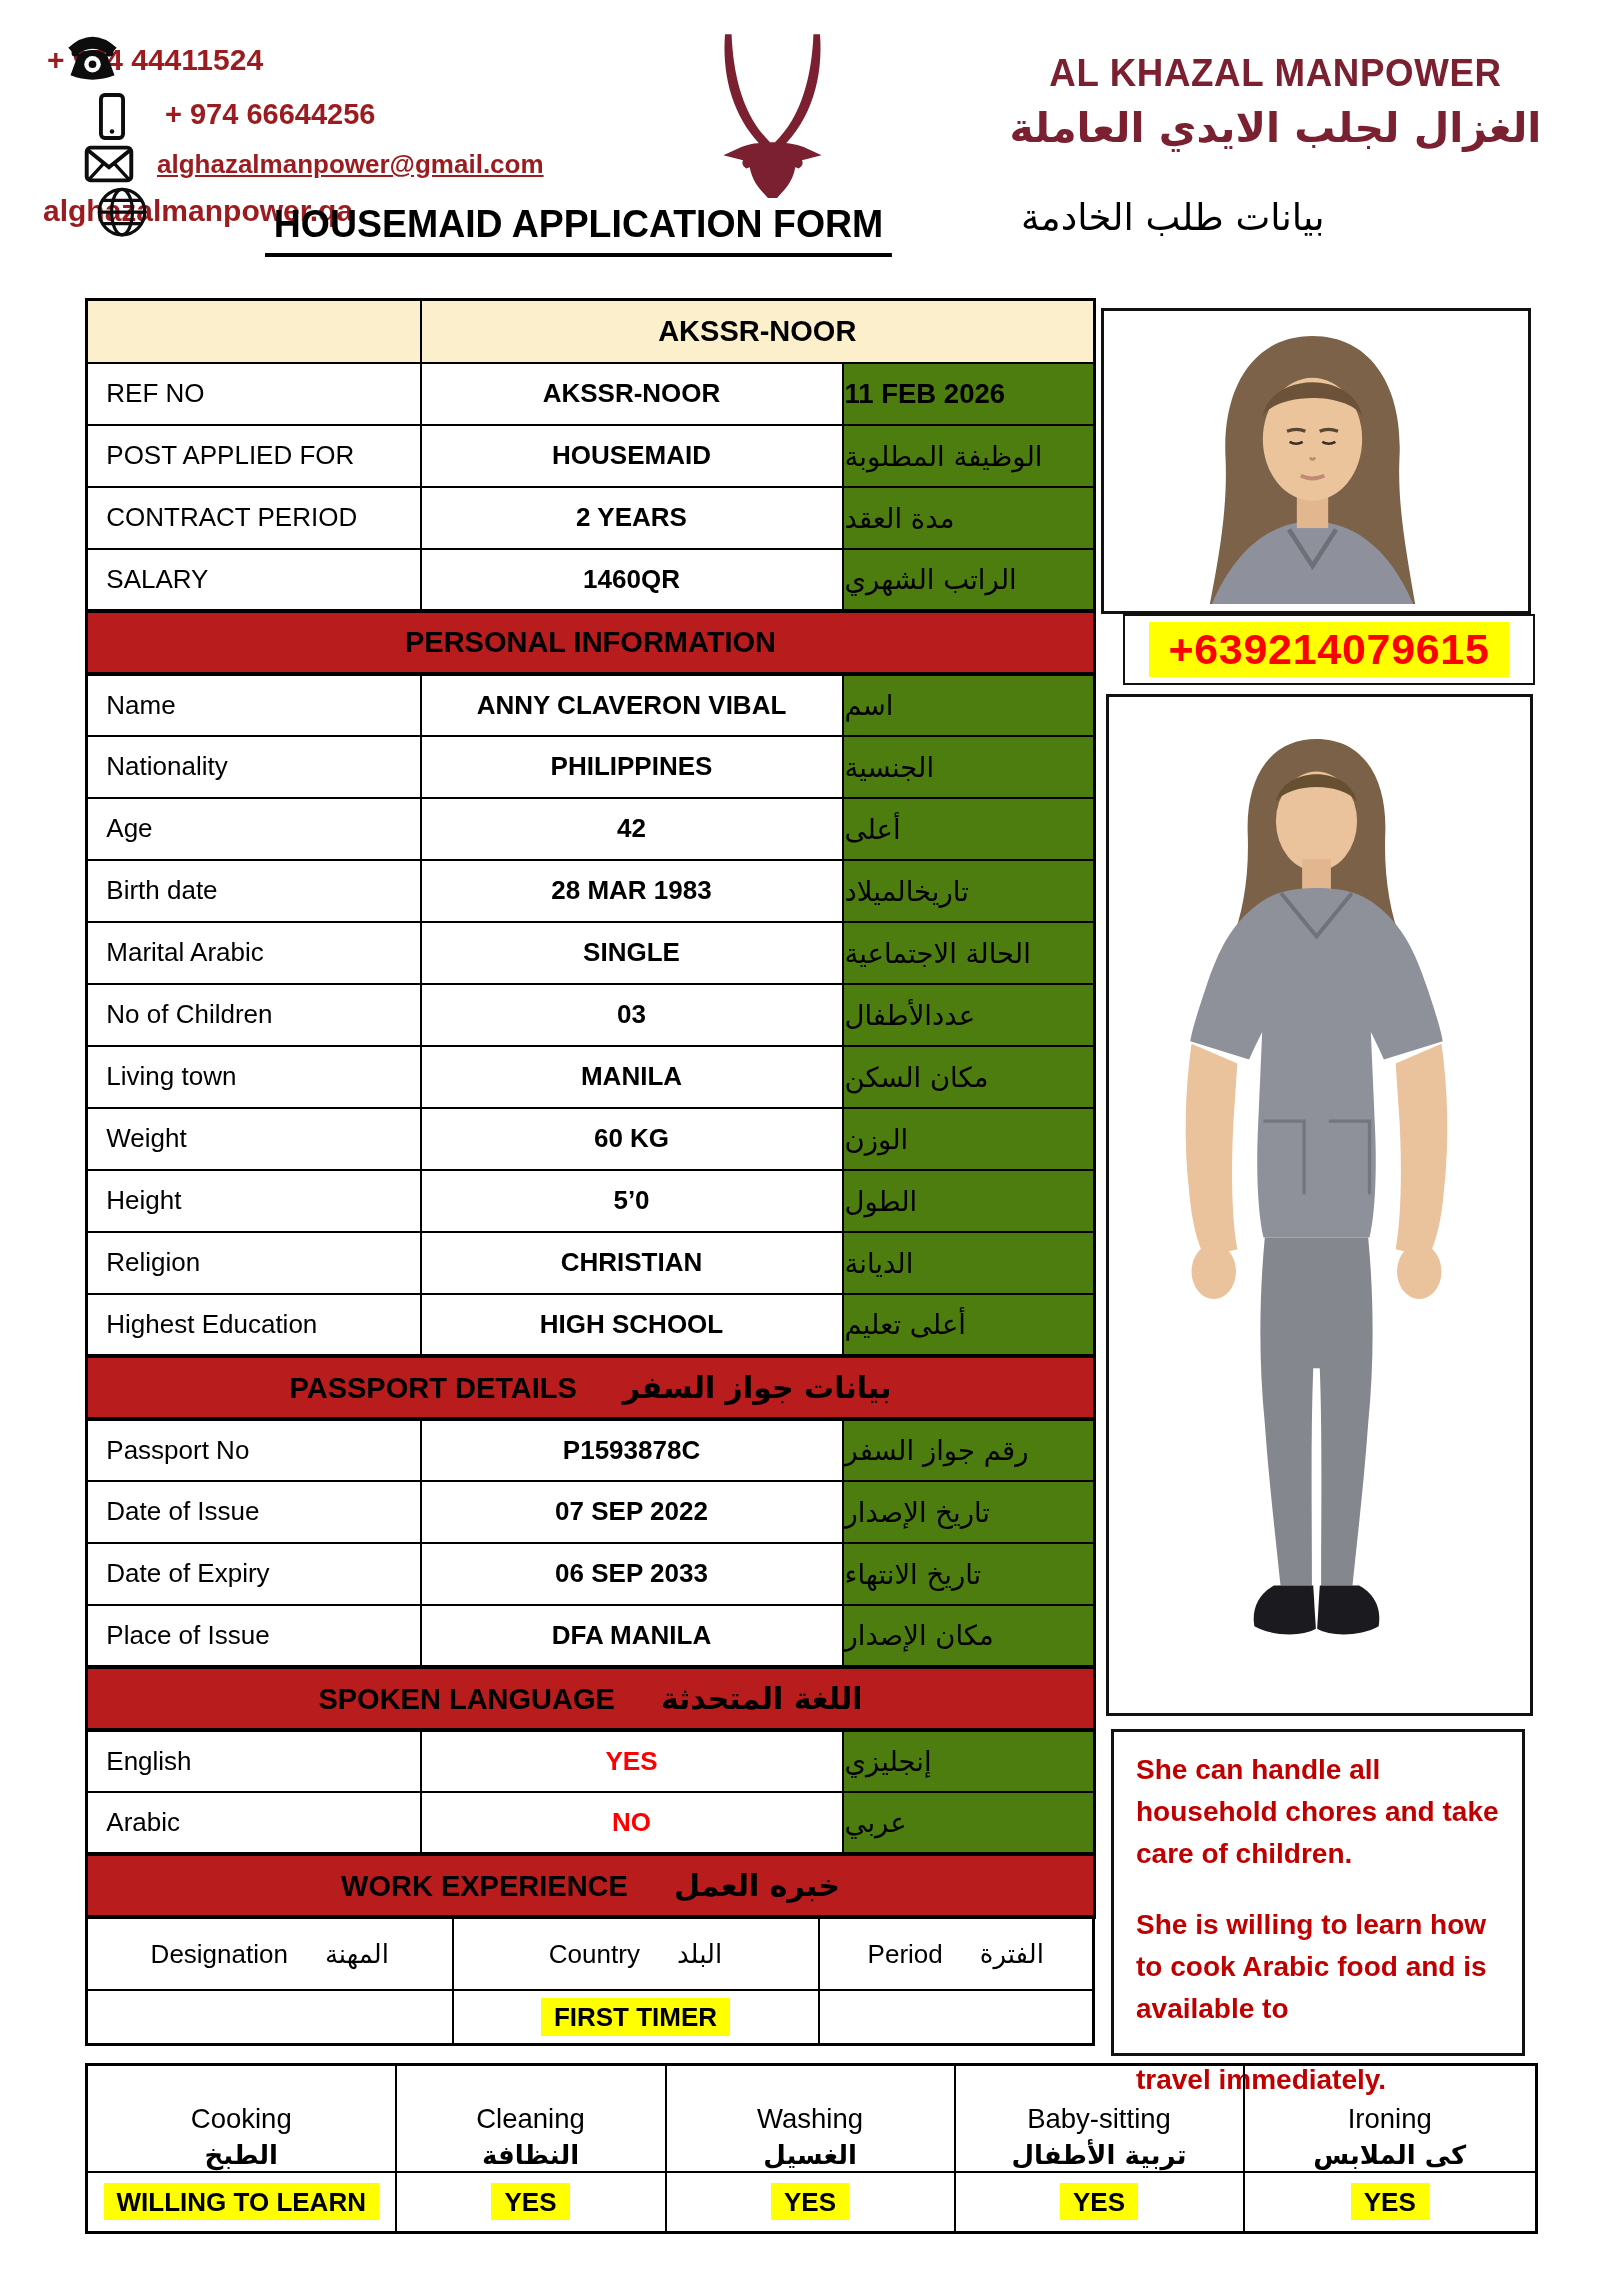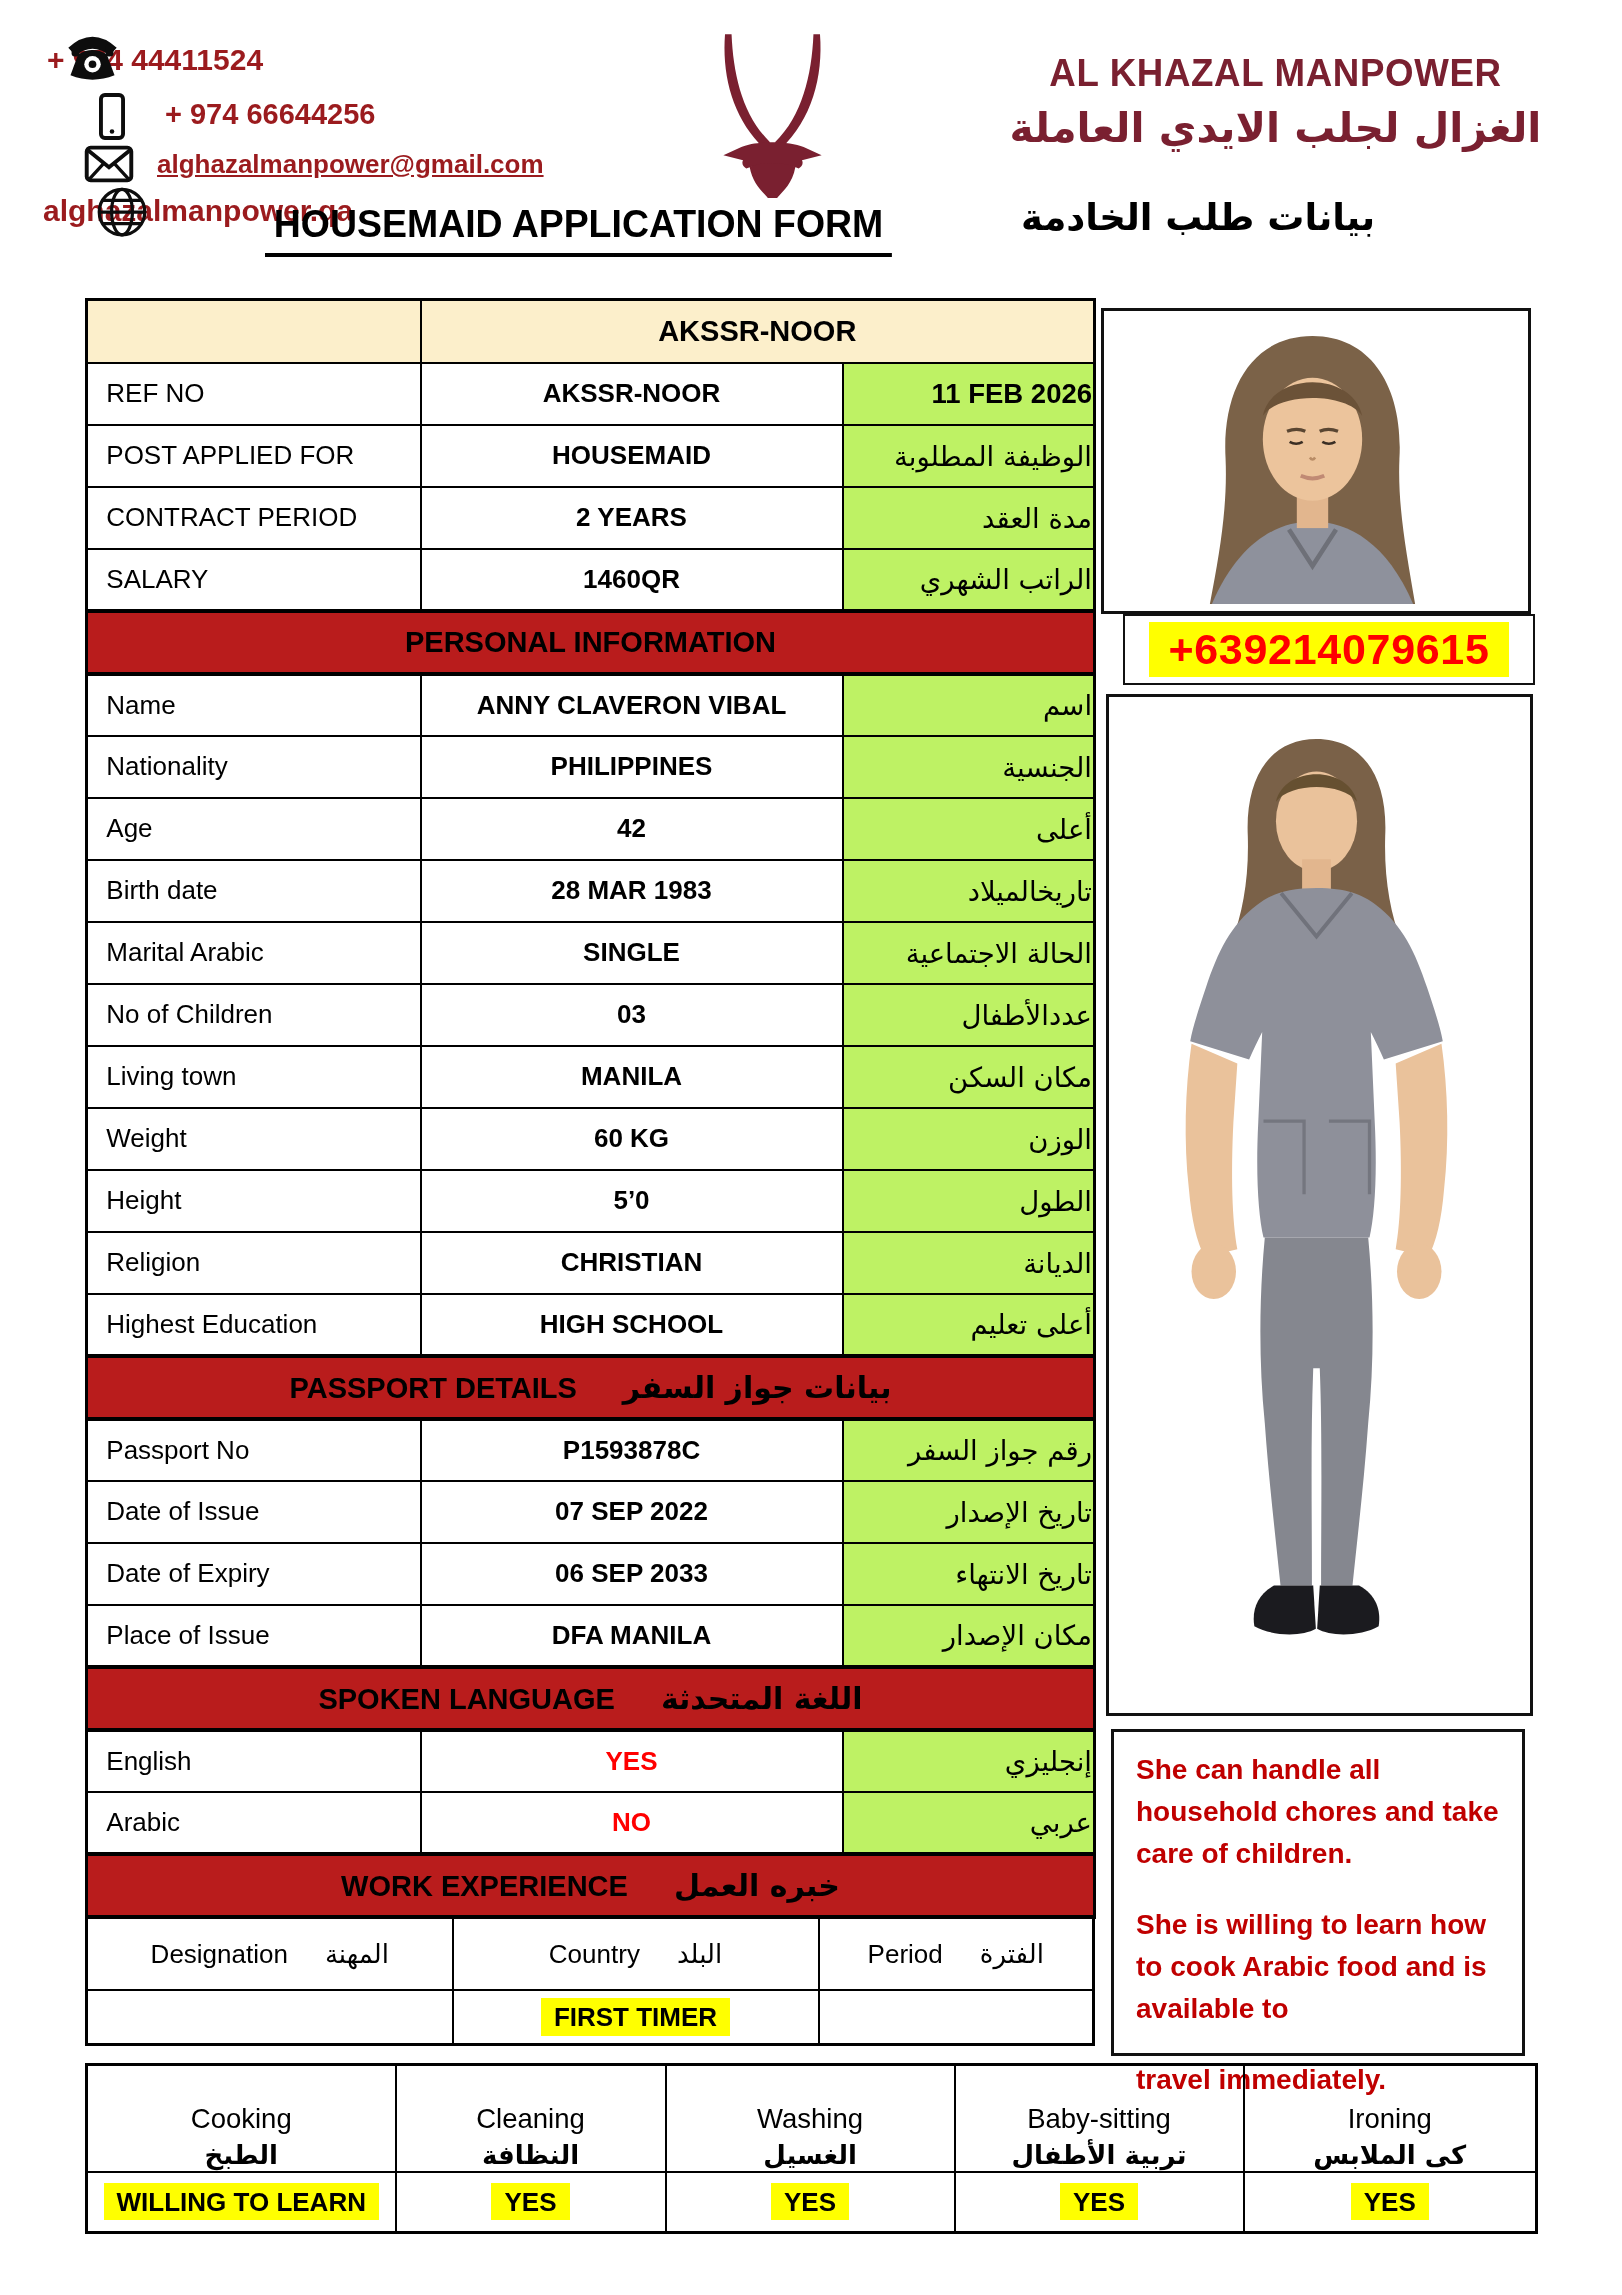--- a/index.html
+++ b/index.html
@@ -20,34 +20,34 @@
 
   
   #logo{position:absolute;left:707px;top:34px;}
   #brand{position:absolute;left:968px;top:51px;width:615px;text-align:center;color:#7a2030;}
   #brand .en{font-size:39px;font-weight:bold;letter-spacing:0.7px;transform:scaleX(.94);transform-origin:center;}
   #brand .ar{font-size:41px;font-weight:bold;margin-top:9.2px;font-family:"DejaVu Sans",sans-serif;}
 
   
   #title-en{position:absolute;left:265px;top:202px;font-size:39px;font-weight:bold;
             border-bottom:4.6px solid #000;padding:0 9.2px 6.5px 9.2px;transform:scaleX(.96);transform-origin:left;}
-  #title-ar{position:absolute;left:1021px;top:196px;font-size:37px;font-weight:bold;
+  #title-ar{position:absolute;left:1021px;top:196px;font-size:37px;font-weight:normal;
             font-family:"DejaVu Sans",sans-serif;}
 
   
   #main-tables{position:absolute;left:85px;top:298px;width:1008px;}
   table{border-collapse:collapse;table-layout:fixed;width:1008px;}
   td{border:2.6px solid #000;overflow:hidden;}
   table{border:3.9px solid #000;}
   #t2{margin-top:-2.6px;}
   tr{height:62px;}
   tr.hrow{height:63px;}
   .lbl{font-size:26px;padding-left:18.3px;background:#fff;}
   .val{font-size:26px;font-weight:bold;text-align:center;background:#fff;}
-  .note{font-size:27.5px;text-align:right;background:#bef264;font-family:"DejaVu Sans",sans-serif;}
+  .note{font-size:27.5px;text-align:left;background:#4d7c0f;font-family:"DejaVu Sans",sans-serif;}
   .bold{font-weight:bold;font-family:"Liberation Sans",sans-serif;}
   .red{color:#ff0000;}
   .cream{background:#fcefcb;}
   .peach{background:#b91c1c;}
   .sec td{border-top-width:4.6px;border-bottom-width:4.6px;}
   .seccell{text-align:center;font-weight:bold;font-size:29px;}
   .secflex{display:flex;justify-content:center;align-items:flex-end;gap:46px;font-weight:bold;font-size:29px;}
   .secflex .ar-part{font-family:"DejaVu Sans",sans-serif;font-size:30px;}
   .wcol{display:flex;justify-content:center;align-items:center;gap:37px;font-size:26px;}
   .wcol .ar-part{font-family:"DejaVu Sans",sans-serif;}

